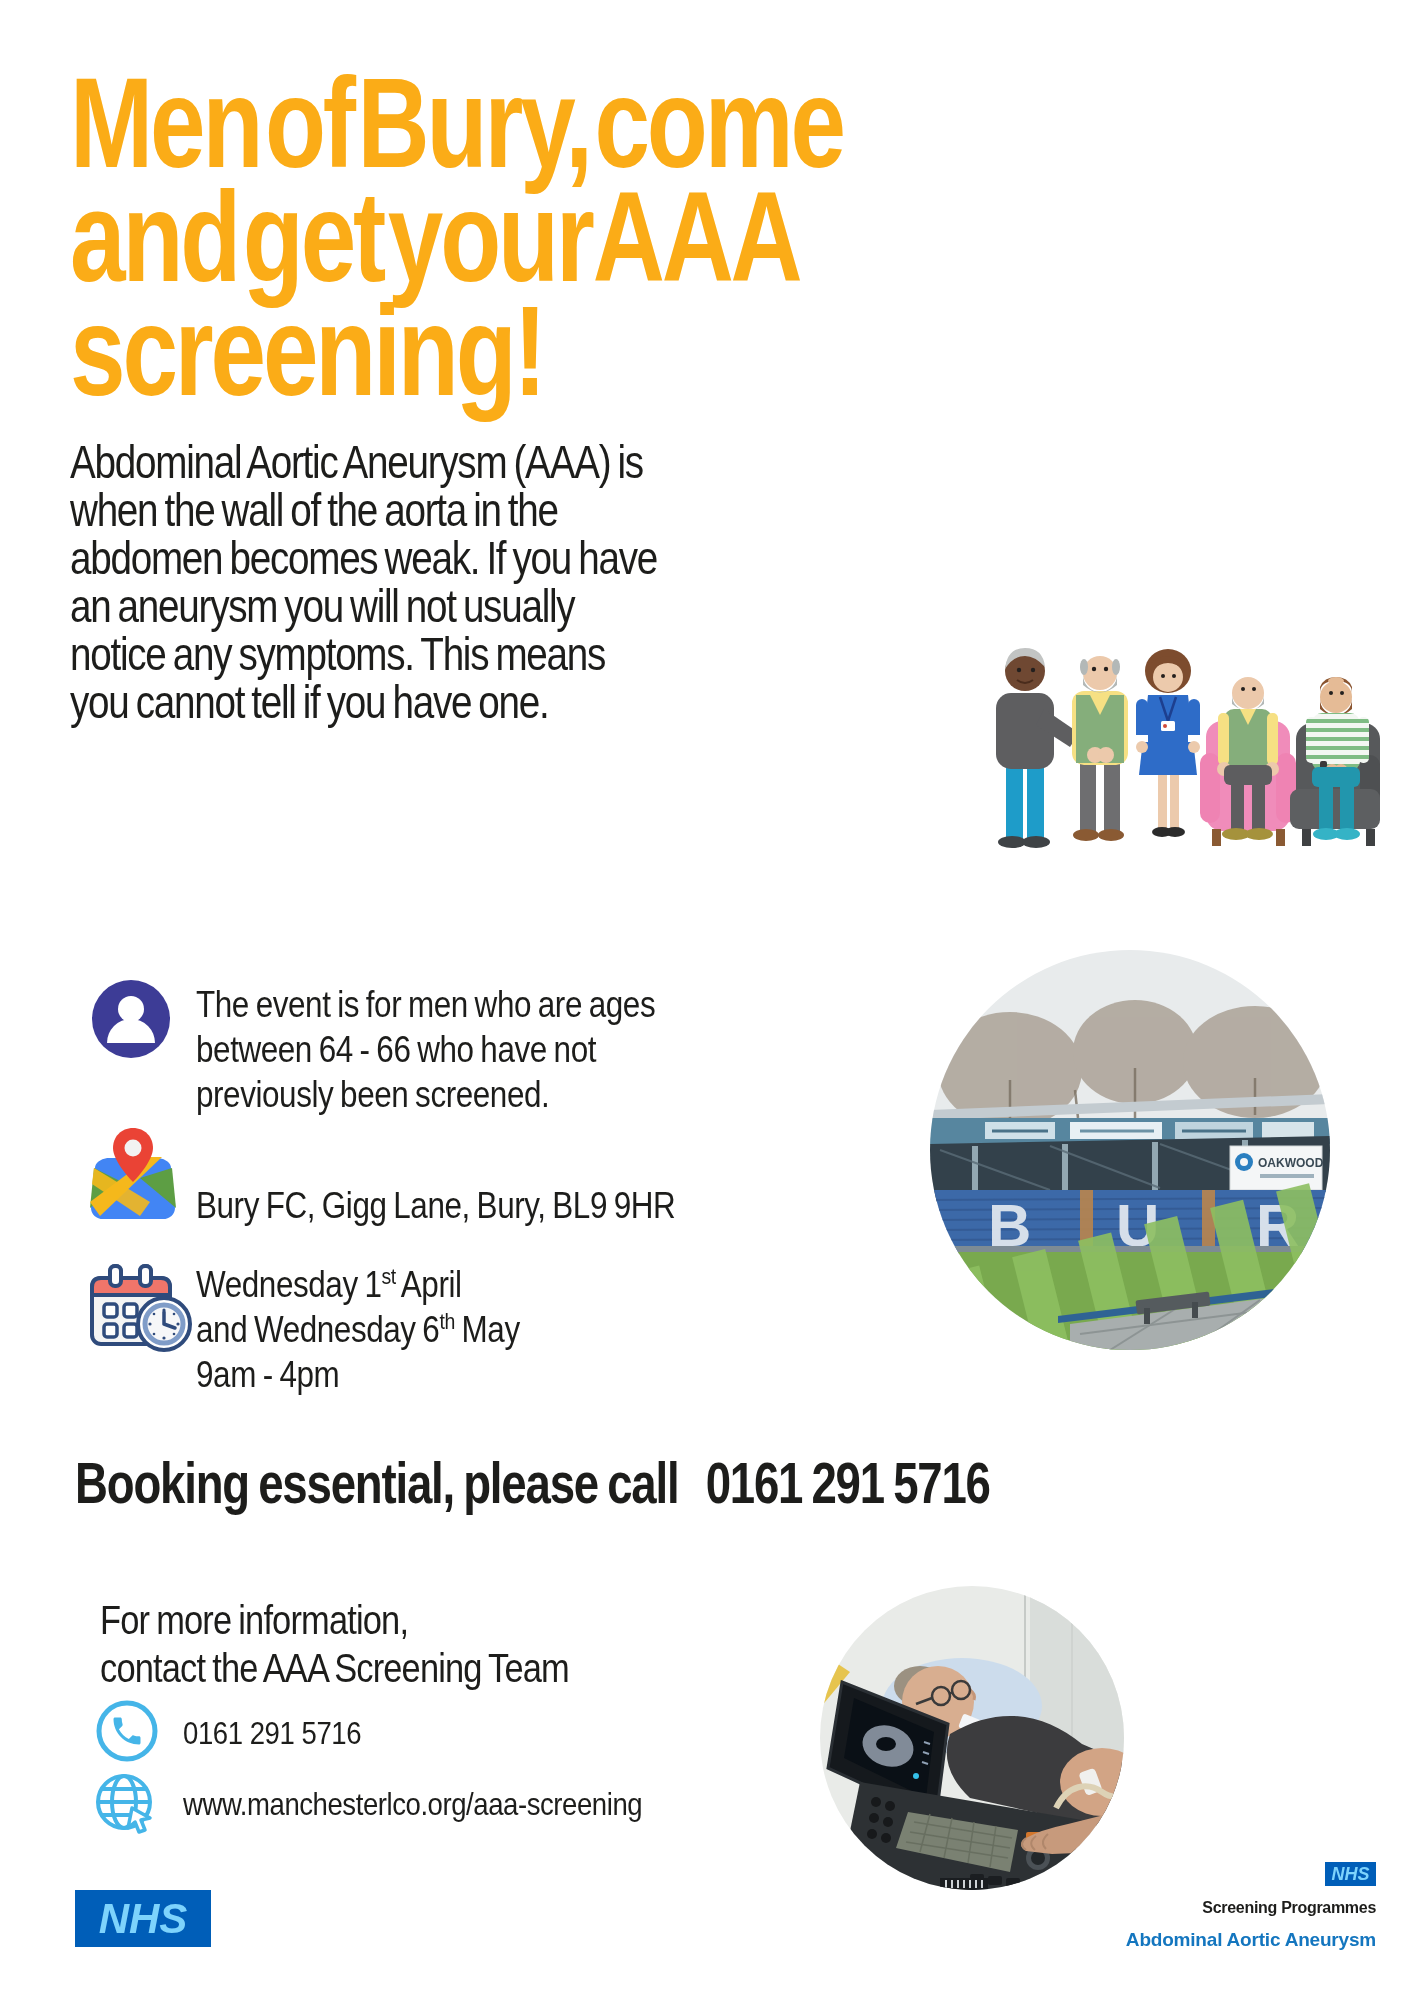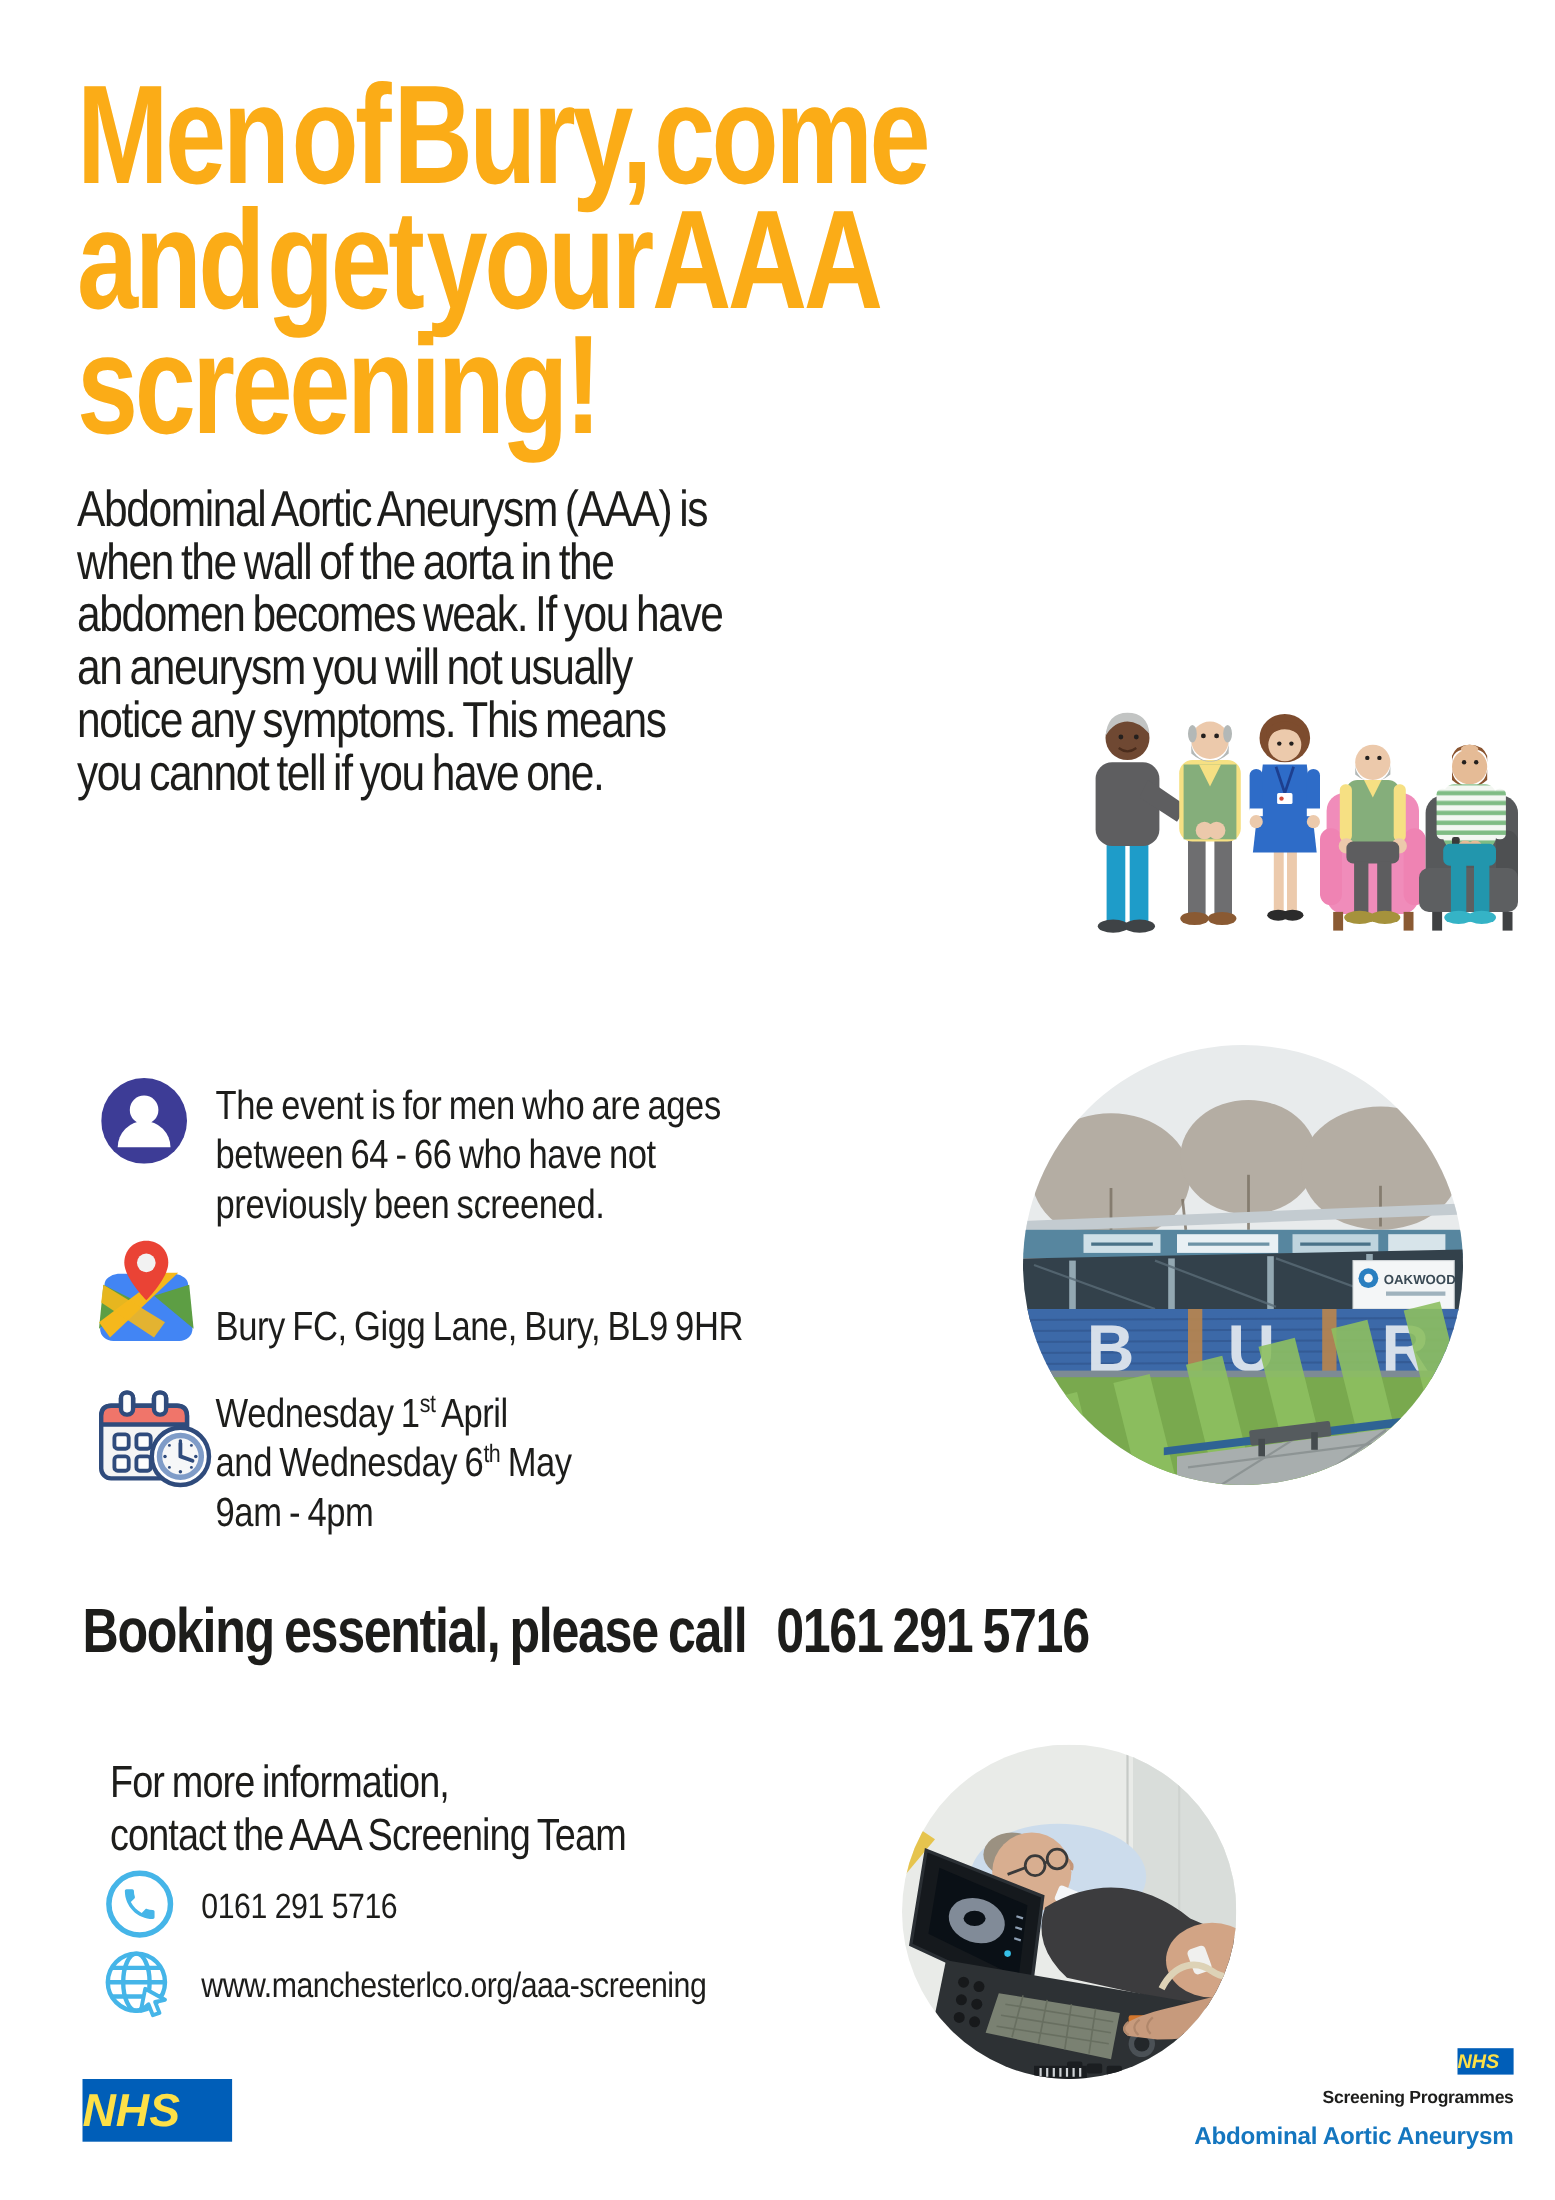--- a/index.html
+++ b/index.html
@@ -38,28 +38,28 @@
     left:100px;top:1596px;font-size:41px;line-height:48px;letter-spacing:-1px;
     word-spacing:-0.05em;transform:scaleX(0.84);transform-origin:0 0;white-space:nowrap;
   }
   .contact-detail{
     font-size:32px;letter-spacing:-0.5px;transform:scaleX(0.86);
     transform-origin:0 0;white-space:nowrap;
   }
   .circle-photo{border-radius:50%;overflow:hidden;}
   
   .nhs-box{
-    background:#005EB8;color:#fde047;display:flex;align-items:center;
+    background:#005EB8;color:#7dd3fc;display:flex;align-items:center;justify-content:center;
     font-weight:bold;font-style:italic;
   }
   .nhs-big{left:75px;top:1890px;width:136px;height:57px;font-size:42px;}
   .footer-right{right:38px;top:1862px;text-align:right;}
   .nhs-small{width:51px;height:24px;font-size:18px;display:inline-flex;}
   .prog-title{font-size:16px;font-weight:bold;margin-top:13px;letter-spacing:-0.3px;}
-  .prog-sub{font-size:22px;font-weight:bold;color:#1476BF;margin-top:12px;letter-spacing:-0.2px;}
+  .prog-sub{font-size:19px;font-weight:bold;color:#1476BF;margin-top:12px;letter-spacing:-0.2px;}
   svg{display:block;}
 </style>
 </head>
 <body>
 
 <div class="abs headline">
   <div>Men of Bury, come</div>
   <div>and get your AAA</div>
   <div>screening!</div>
 </div>

